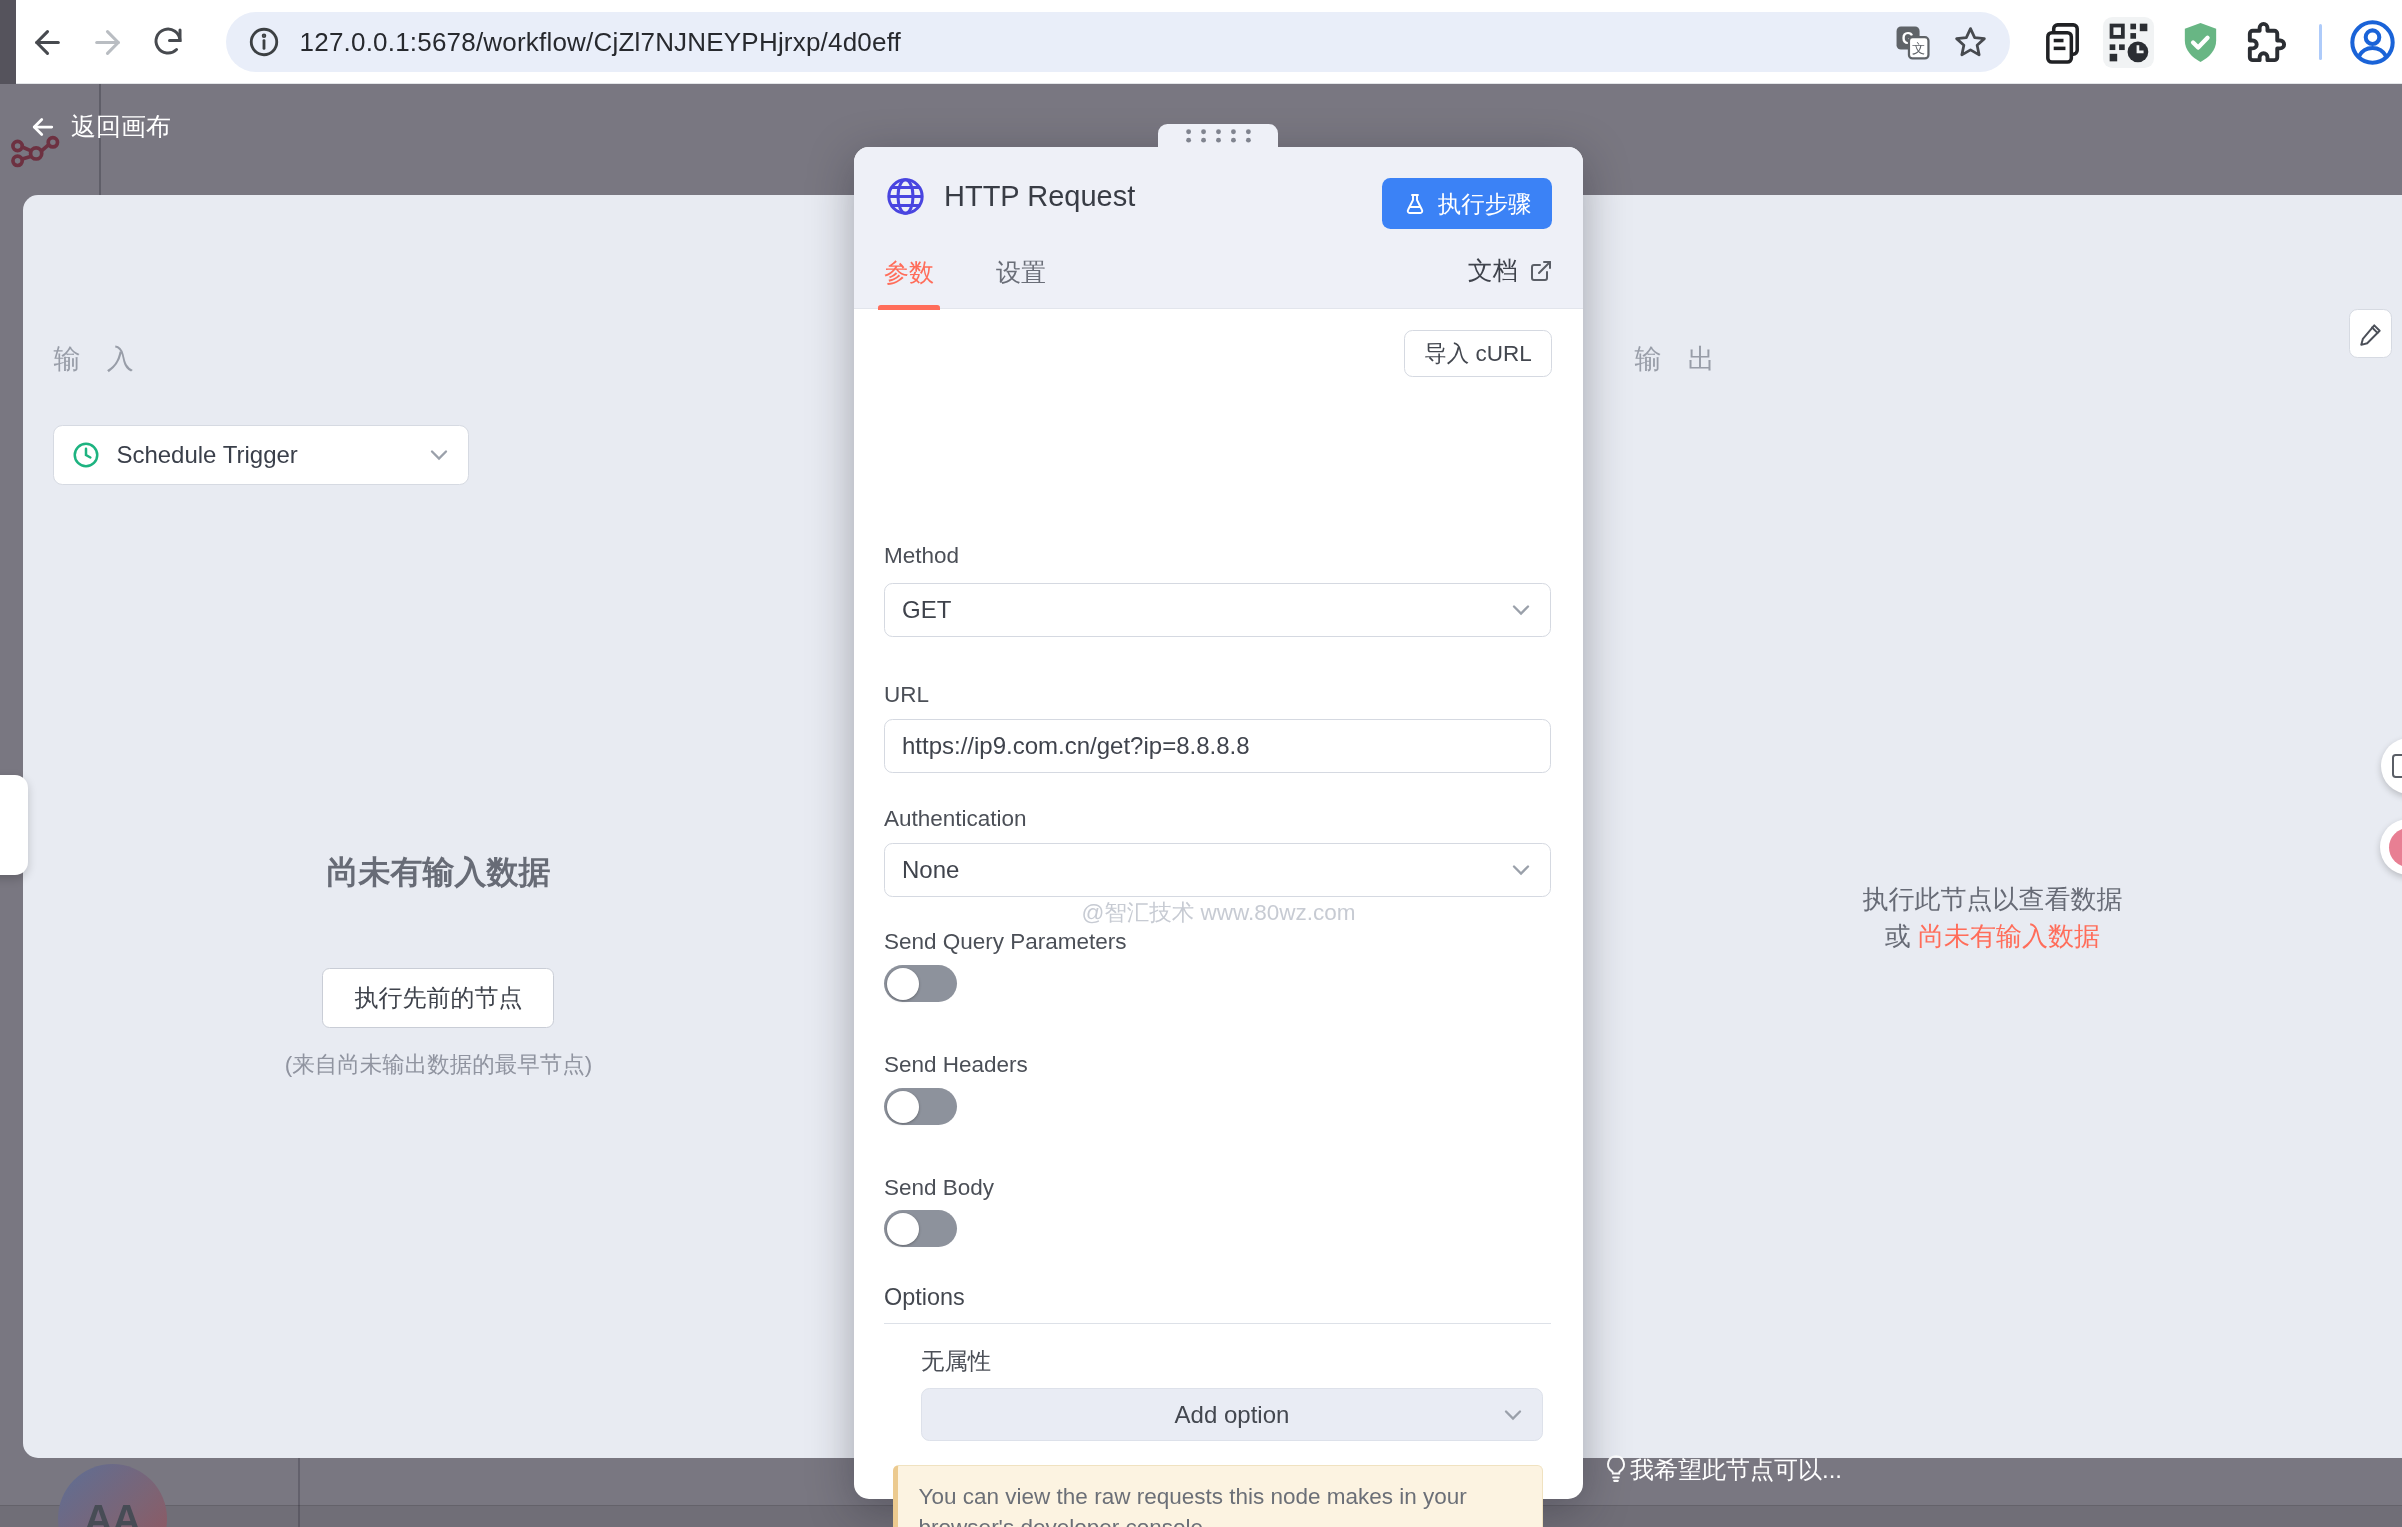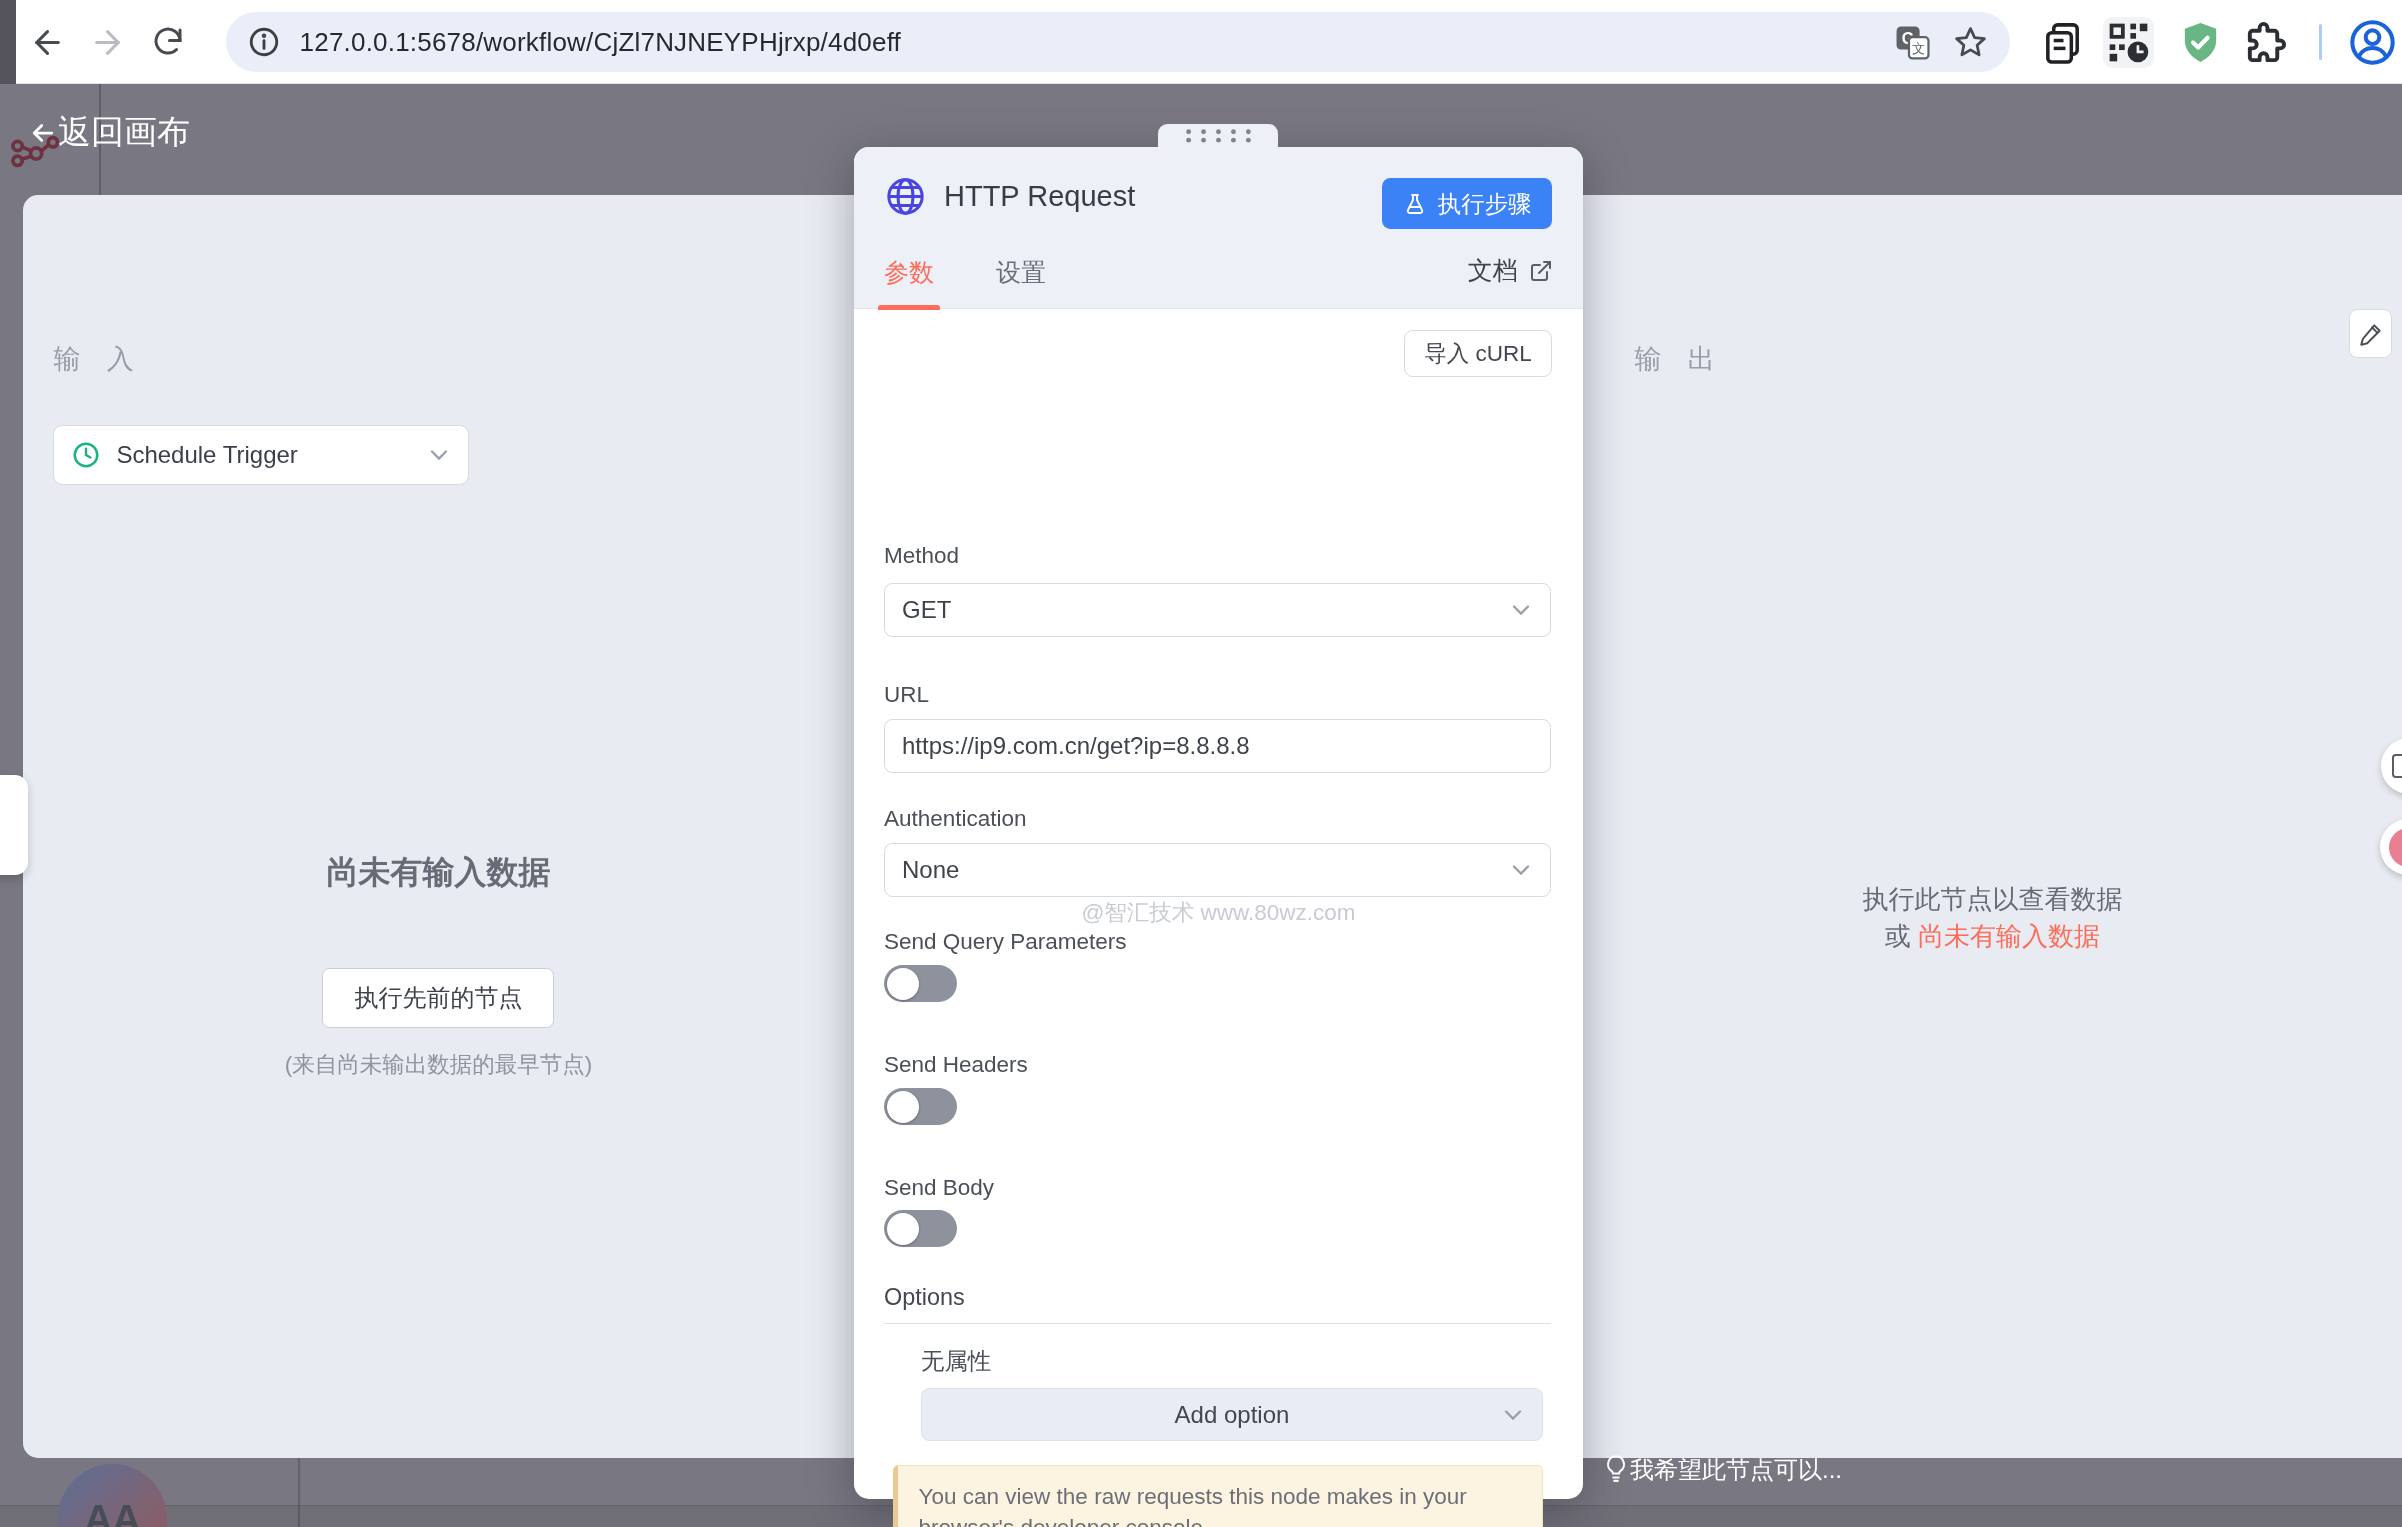--- a/index.html
+++ b/index.html
@@ -13,21 +13,21 @@
   #chrome { position:absolute; left:16px; top:0; width:2402px; height:84px; background:#ffffff; border-bottom:0.9px solid #e3e5e8; z-index:60; }
   .nav-ic { position:absolute; top:21.5px; width:41px; height:41px; display:flex; align-items:center; justify-content:center; border-radius:50%; }
   #url-pill { position:absolute; left:210px; top:12px; width:1784px; height:60px; border-radius:30px; background:#e9eef9; display:flex; align-items:center; }
   #url-text { font-size:26px; color:#27292e; margin-left:19px; letter-spacing:0.2px; }
   .pill-right { position:absolute; top:0; height:60px; display:flex; align-items:center; justify-content:center; width:49px; }
   .ext-ic { position:absolute; top:19px; }
   #qr-bg { position:absolute; left:2087px; top:17px; width:51px; height:51px; background:#f1f3f4; border-radius:9.4px; }
   #profile-sep { position:absolute; left:2303px; top:24px; width:2.8px; height:36px; background:#aecbfa; border-radius:1.9px; }
   
   #overlay { position:absolute; left:0; top:84px; width:2402px; height:1443px; background:#797781; z-index:1; overflow:hidden; }
-  #back-btn { position:absolute; left:28px; top:26px; display:flex; align-items:center; color:#ffffff; font-size:33px; cursor:pointer; z-index:5;text-align:center; }
+  #back-btn { position:absolute; left:28px; top:26px; display:flex; align-items:center; gap:13px; color:#ffffff; font-size:25px; cursor:pointer; z-index:5;text-align:center; }
   #canvas-logo { position:absolute; left:11.2px; top:49px; z-index:4; opacity:0.95; }
   #top-vline { position:absolute; left:99px; top:0; width:1.9px; height:111px; background:rgba(50,48,58,0.35); }
   #bottom-vline { position:absolute; left:298px; top:1374px; width:1.9px; height:69px; background:rgba(50,48,58,0.30); }
   #bottom-hline { position:absolute; left:0; top:1421px; width:2402px; height:21.5px; background:rgba(0,0,0,0.07); border-top:0.9px solid rgba(0,0,0,0.10); }
   #canvas-avatar { position:absolute; left:58px; top:1380px; width:109px; height:109px; border-radius:50%;
     background:linear-gradient(135deg,#5d6f96 0%,#7c6475 55%,#96545a 100%);
     display:flex; align-items:center; justify-content:center; font-size:39px; font-weight:bold; color:#474c55; }
   
   #panel { position:absolute; left:23.4px; top:111px; width:2379px; height:1263px; background:#e8ebf2; border-radius:15px 0 0 15px; z-index:2; }
   .panel-title { position:absolute; top:146px; font-size:27px; color:#989da8; letter-spacing:9.4px; }

